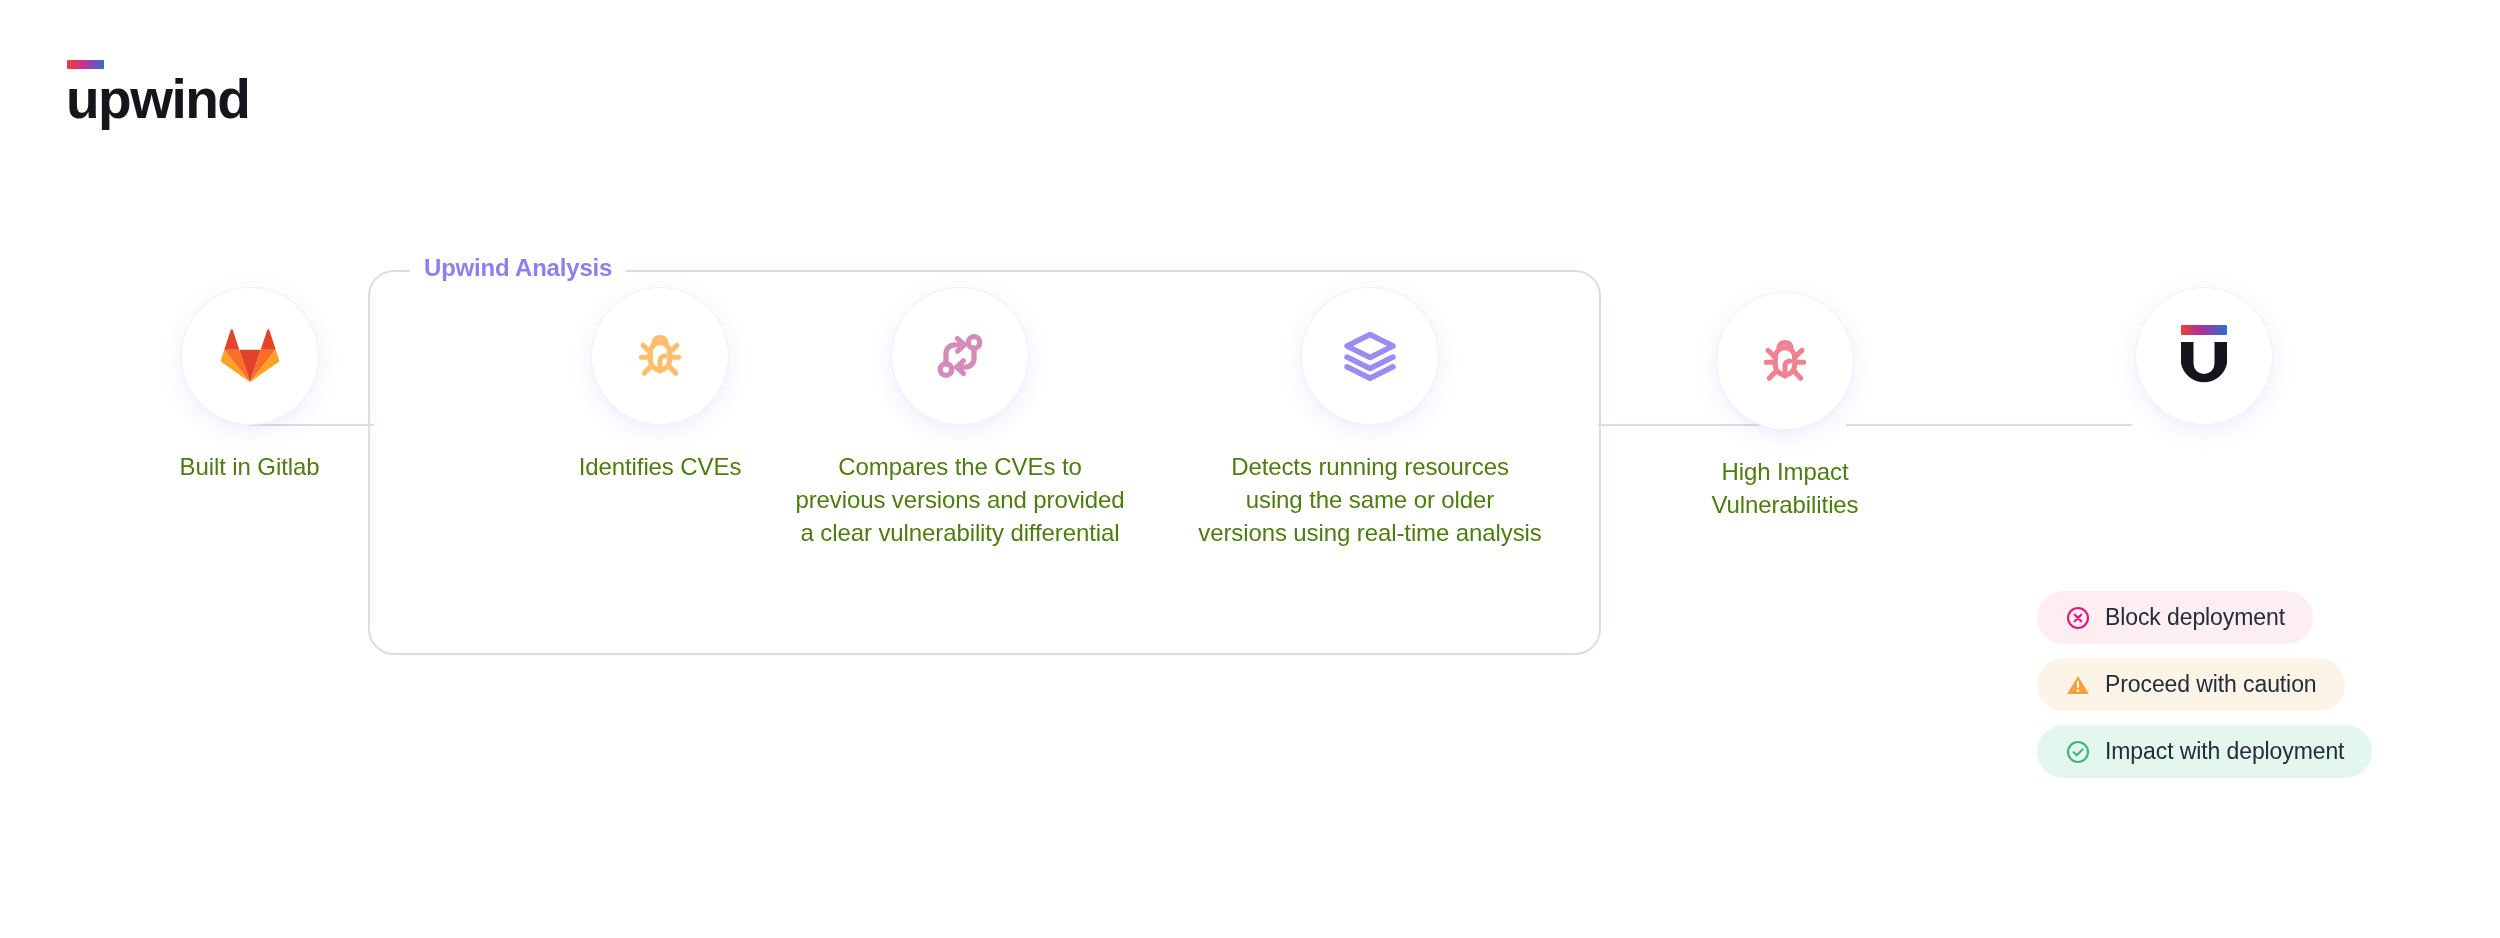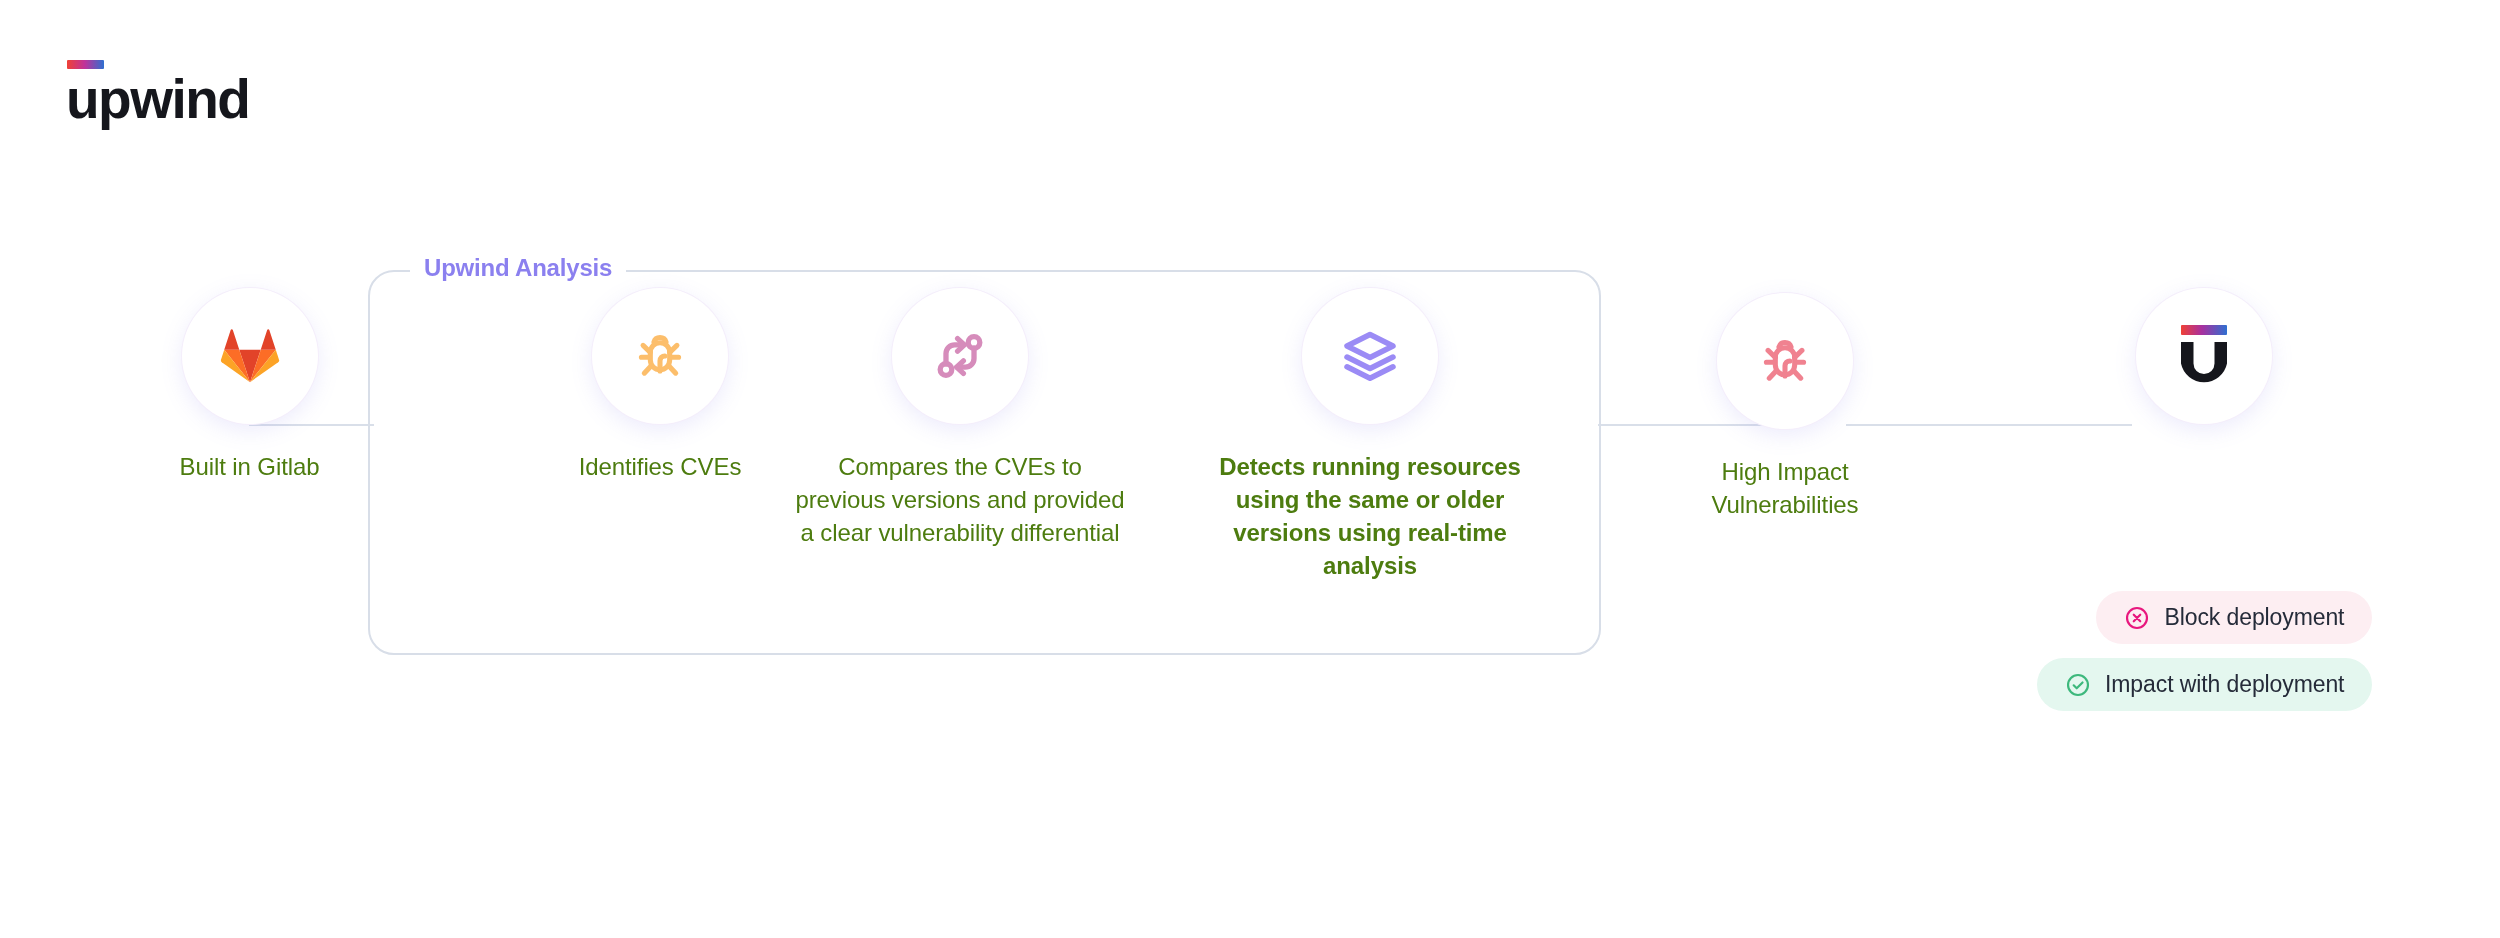--- a/index.html
+++ b/index.html
@@ -103,21 +103,21 @@
     letter-spacing: -0.1px;
   }
 
   
   .badge-stack {
     position: absolute;
     left: 2037px;
     top: 591px;
     display: flex;
     flex-direction: column;
-    align-items: flex-end;
+    align-items: flex-start;
     gap: 14px;
   }
   .badge {
     display: flex;
     align-items: center;
     gap: 14px;
     border-radius: 999px;
     padding: 13px 28px;
     font-size: 23px;
     color: #252b39;
@@ -191,21 +191,21 @@
           <path d="M17.8 8.8V13a3.6 3.6 0 0 1-3.6 3.6h-3.4"></path>
           <path d="M13.4 19.2 10.6 16.6 13.4 14"></path>
         </svg>
       </span>
     </div>
     <div class="node-label">Compares the CVEs to
 previous versions and provided
 a clear vulnerability differential</div>
   </div>
 
-  <div class="node" style="left:1185px; top:288px; width:370px;font-weight:bold;">
+  <div class="node" style="left:1185px; top:288px; width:370px;">
     <div class="node-circle">
       <span>
         <svg width="60" height="60" viewBox="0 0 24 24" fill="none" stroke="#9b8bf5" stroke-width="2.2" stroke-linecap="round" stroke-linejoin="round">
           <path d="M12 3.4 2.8 8 12 12.6 21.2 8z"></path>
           <path d="M2.8 12.4 12 17l9.2-4.6"></path>
           <path d="M2.8 16.3 12 20.9l9.2-4.6"></path>
         </svg>
       </span>
     </div>
     <div class="node-label">Detects running resources
@@ -251,20 +251,30 @@
     <div class="badge badge-block">
       <span class="badge-icon">
         <svg width="26" height="26" viewBox="0 0 24 24" fill="none" stroke="#e8177e" stroke-width="2" stroke-linecap="round">
           <circle cx="12" cy="12" r="9.2"></circle>
           <path d="M9 9l6 6M15 9l-6 6"></path>
         </svg>
       </span>
       <span>Block deployment</span>
     </div>
 
+    <div class="badge badge-caution">
+      <span class="badge-icon">
+        <svg width="26" height="26" viewBox="0 0 24 24">
+          <path d="M12 3.6 22 20.4H2z" fill="#f5a03c"></path>
+          <path d="M12 9.6v4.2" stroke="#ffffff" stroke-width="1.9" stroke-linecap="round"></path>
+          <circle cx="12" cy="17" r="1.15" fill="#ffffff"></circle>
+        </svg>
+      </span>
+      <span>Proceed with caution</span>
+    </div>
 
     <div class="badge badge-proceed">
       <span class="badge-icon">
         <svg width="26" height="26" viewBox="0 0 24 24" fill="none" stroke="#3db87c" stroke-width="2" stroke-linecap="round" stroke-linejoin="round">
           <circle cx="12" cy="12" r="9.2"></circle>
           <path d="M8 12.3l2.8 2.8L16.2 9.6"></path>
         </svg>
       </span>
       <span>Impact with deployment</span>
     </div>

